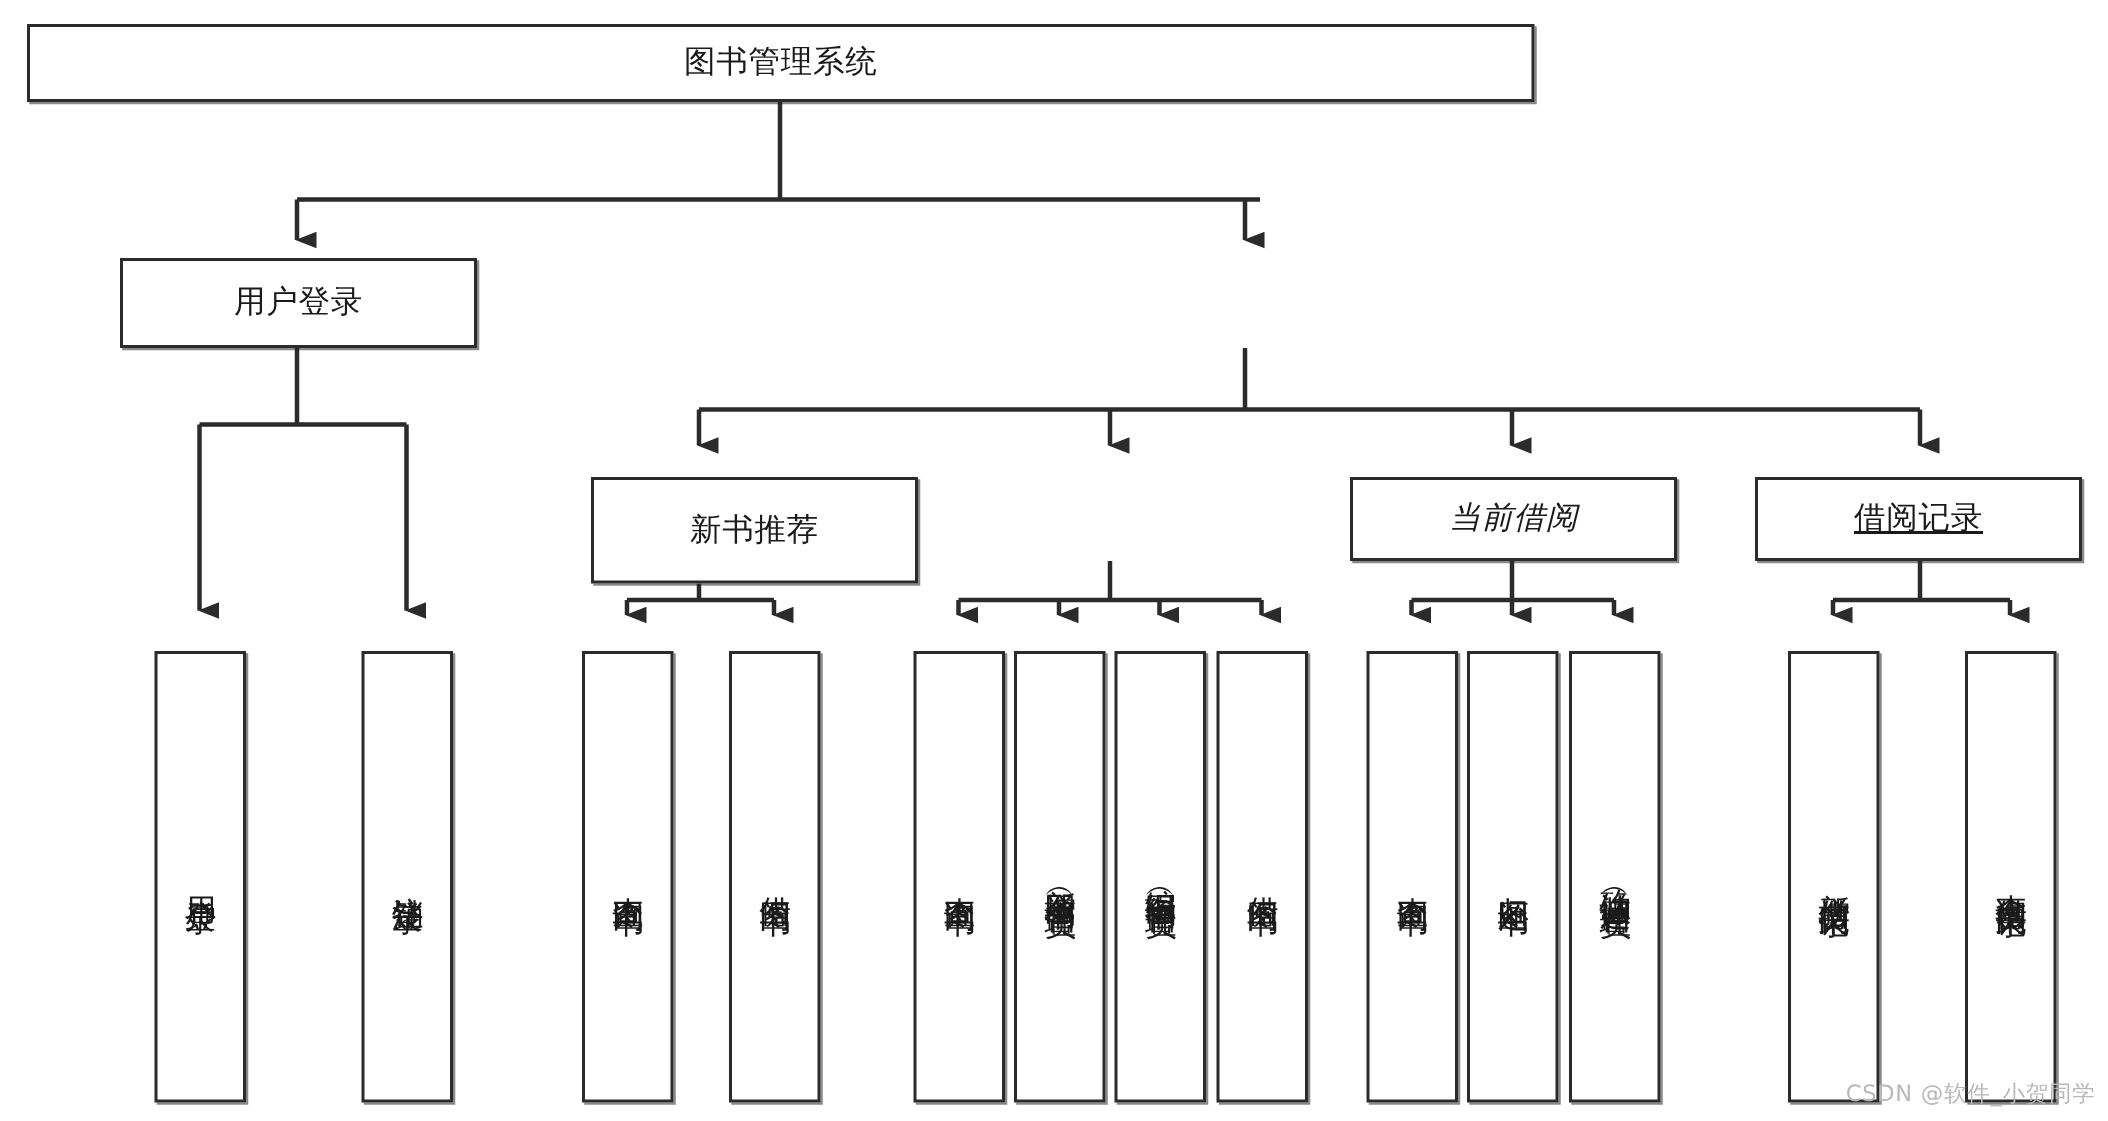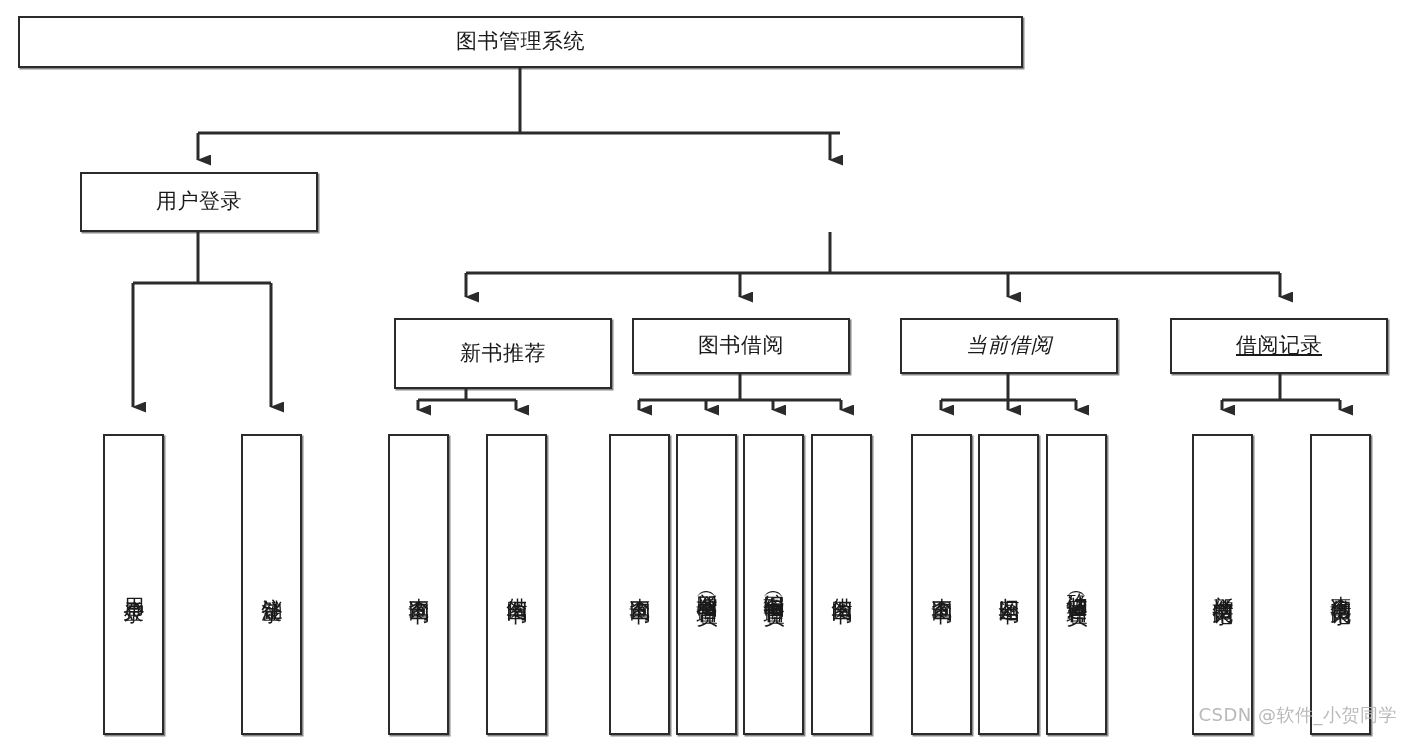--- a/index.html
+++ b/index.html
@@ -51,22 +51,22 @@
   }
   .node.vert .vlabel {
     writing-mode: vertical-rl;
     text-orientation: upright;
     white-space: normal;
     text-align: center;
   }
   .watermark {
     position: absolute;
     right: 8px;
-    bottom: 20px;
-    font-size: 18px;
+    bottom: 8px;
+    font-size: 15px;
     color: #b9b9b9;
     letter-spacing: 0.5px;
     white-space: nowrap;
     pointer-events: none;
   }
 </style>
 </head>
 <body>
 
 <div id="canvas">
@@ -125,23 +125,20 @@
     <span>图书管理系统</span>
   </div>
 
   <div class="node horiz" style="left:80px; top:172px; width:238px; height:60px;">
     <span>用户登录</span>
   </div>
 
   <div class="node horiz" style="left:360px; top:318px; width:218px; height:71px;margin-left:34px;">
     <span>新书推荐</span>
   </div>
-  <div class="node horiz" style="left:632px; top:318px; width:218px; height:56px;">
-    <span>图书借阅</span>
-  </div>
   <div class="node horiz" style="left:900px; top:318px; width:218px; height:56px;font-style:italic;">
     <span>当前借阅</span>
   </div>
   <div class="node horiz" style="left:1170px; top:318px; width:218px; height:56px;text-decoration:underline;">
     <span>借阅记录</span>
   </div>
 
   <div class="node vert" style="left:103px; top:434px; width:61px; height:301px;">
     <span class="vlabel">用户登录</span>
   </div>

